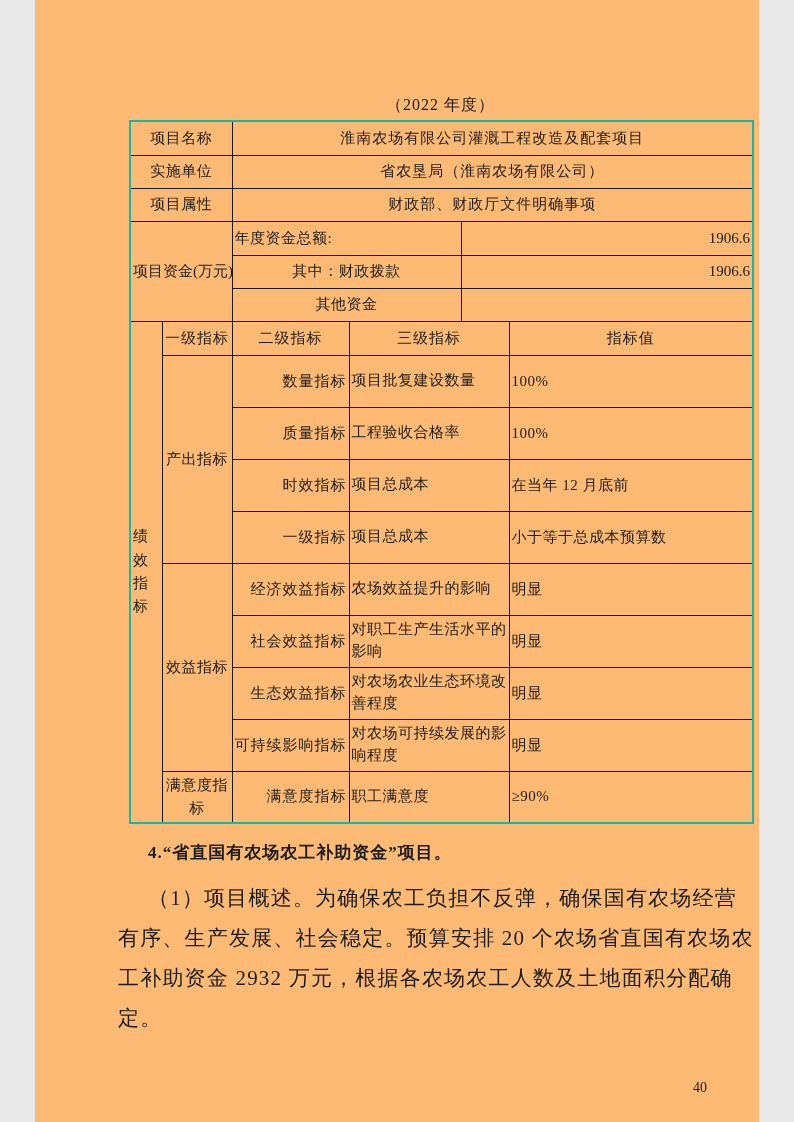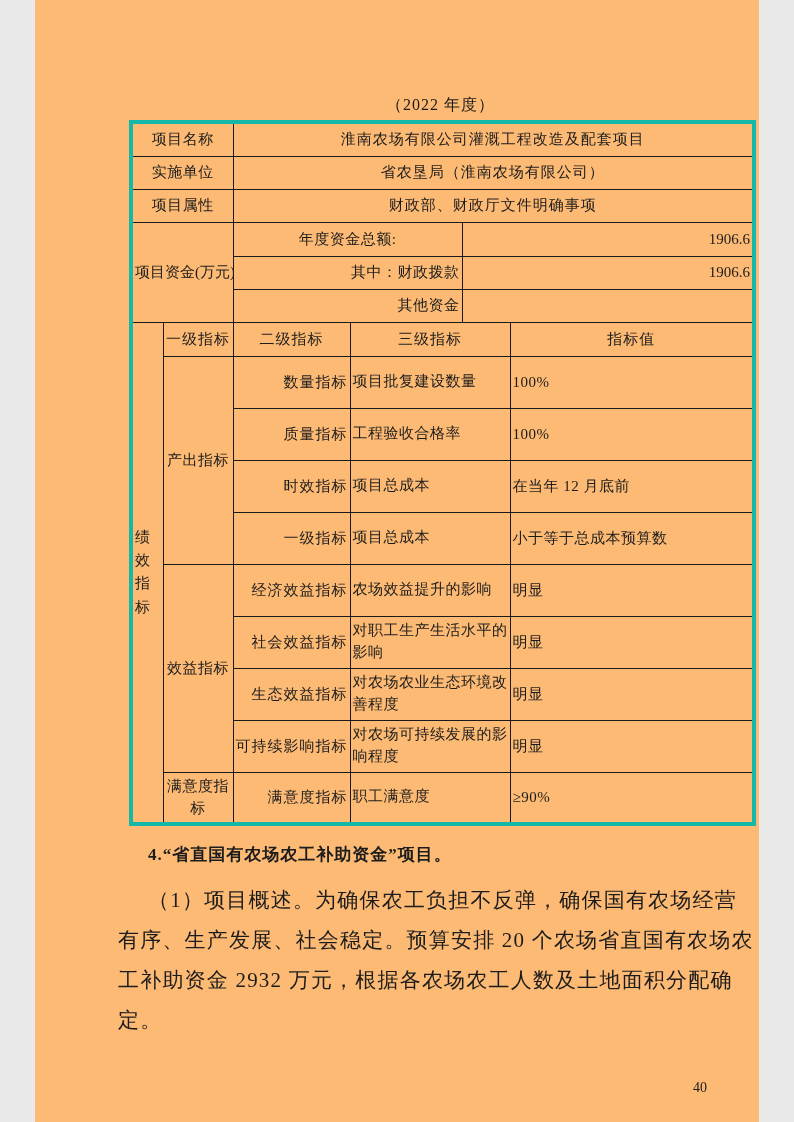--- a/index.html
+++ b/index.html
@@ -20,37 +20,37 @@
     font-size:16px;
     letter-spacing:1px;
     line-height:22px;
   }
   table.doc{
     margin-left:94px;
     margin-top:4px;
     width:623px;
     border-collapse:collapse;
     table-layout:fixed;
-    border:4px solid #14b8a6;
+    border:2px solid #14b8a6;
   }
   table.doc td{
     border:1px solid #1a1a1a;
     padding:1px 2px;
     font-size:15px;
     vertical-align:middle;
     overflow:hidden;
   }
   tr.tr-a{height:34px;}
   tr.tr-b{height:33px;}
   tr.tr-ind{height:52px;}
   td.lbl{text-align:center;font-size:16px;letter-spacing:0.5px;}
   td.funds-lbl{font-size:14.5px;letter-spacing:0;padding:0;white-space:nowrap;}
   td.ctr{text-align:center;font-size:16px;letter-spacing:1px;}
-  td.item-left{text-align:center;font-size:15.5px;padding-left:4px;letter-spacing:0.5px;}
-  td.item-ctr{text-align:right;font-size:15.5px;letter-spacing:0.5px;margin-left:40px;}
+  td.item-left{text-align:left;font-size:15.5px;padding-left:4px;letter-spacing:0.5px;}
+  td.item-ctr{text-align:center;font-size:15.5px;letter-spacing:0.5px;margin-left:40px;}
   td.amt{text-align:right;padding-right:3px;font-size:15px;}
   td.grp-lbl{text-align:left;font-size:15px;line-height:1.55;padding:0;letter-spacing:0;margin-left:25px;}
   td.hdr{text-align:center;font-size:15px;letter-spacing:1px;}
   td.l1{text-align:center;font-size:15px;letter-spacing:0.5px;line-height:1.5;padding:0 2px;}
   td.l2{text-align:right;font-size:15px;letter-spacing:1px;padding:0;}
   td.l3{text-align:left;font-size:15px;letter-spacing:0.5px;padding-left:3px;line-height:1.45;}
   td.val{text-align:left;font-size:15px;letter-spacing:0.5px;padding-left:3px;}
   .section{margin-left:83px;width:640px;}
   .sec-heading{
     margin-top:14px;

